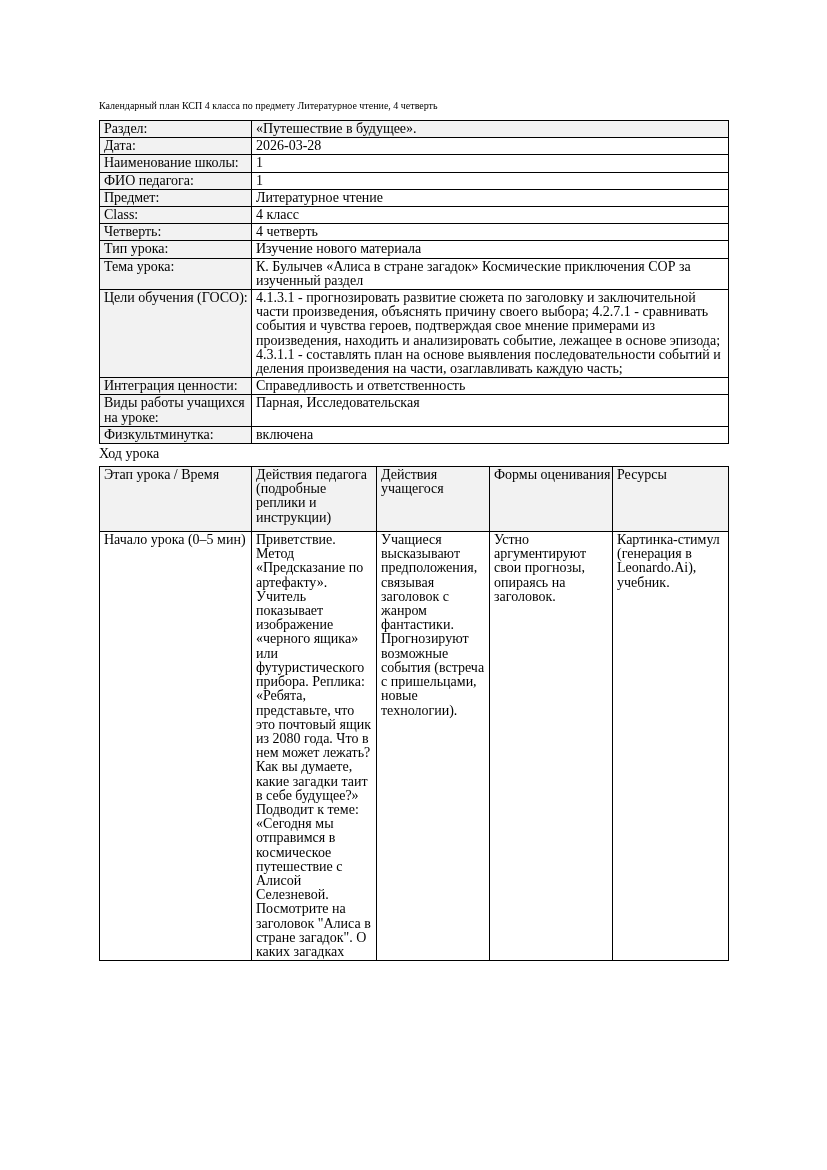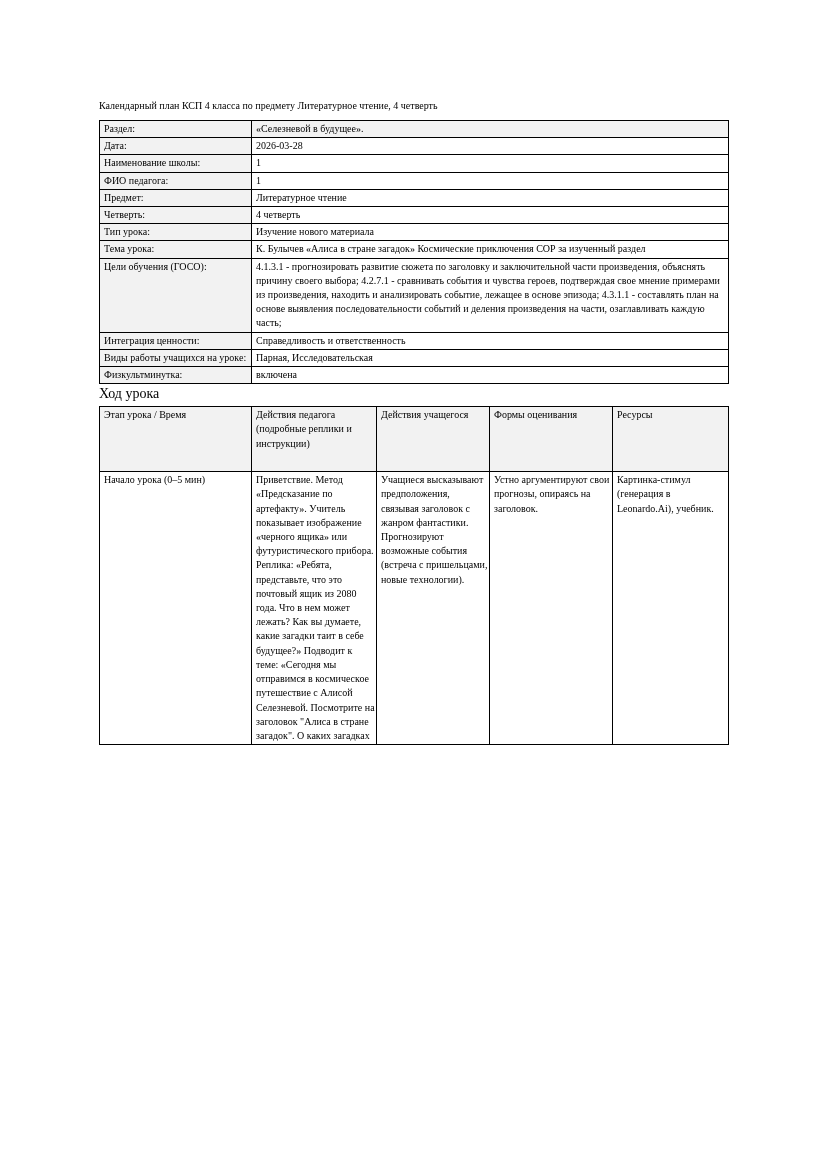--- a/index.html
+++ b/index.html
@@ -50,21 +50,21 @@
   table.grid {
     border-collapse: collapse;
     table-layout: fixed;
     width: 629px;
     border: 1px solid #000000;
   }
   table.grid td,
   table.grid th {
     border: 1px solid #000000;
     padding: 1px 1px 1px 4px;
-    font-size: 10px;
+    font-size: 14px;
     line-height: 14.2px;
     vertical-align: top;
     font-weight: normal;
     text-align: left;
     word-wrap: break-word;
     overflow-wrap: break-word;
     hyphens: none;
   }
 
   
@@ -107,37 +107,41 @@
     <p class="doc-title">Календарный план КСП 4 класса по предмету Литературное чтение, 4 четверть</p>
 
     <table class="grid info">
       <colgroup>
         <col class="c-key">
           <col class="c-val">
       </colgroup>
       <tbody>
         <tr class="first">
           <td class="key">Раздел:</td>
-          <td class="val">«Селезневой в будущее».</td>
+          <td class="val">«Путешествие в будущее».</td>
         </tr>
         <tr>
           <td class="key">Дата:</td>
           <td class="val">2026-03-28</td>
         </tr>
         <tr>
           <td class="key">Наименование школы:</td>
           <td class="val">1</td>
         </tr>
         <tr>
           <td class="key">ФИО педагога:</td>
           <td class="val">1</td>
         </tr>
         <tr>
           <td class="key">Предмет:</td>
           <td class="val">Литературное чтение</td>
+        </tr>
+        <tr>
+          <td class="key">Class:</td>
+          <td class="val">4 класс</td>
         </tr>
         <tr>
           <td class="key">Четверть:</td>
           <td class="val">4 четверть</td>
         </tr>
         <tr>
           <td class="key">Тип урока:</td>
           <td class="val">Изучение нового материала</td>
         </tr>
         <tr>

